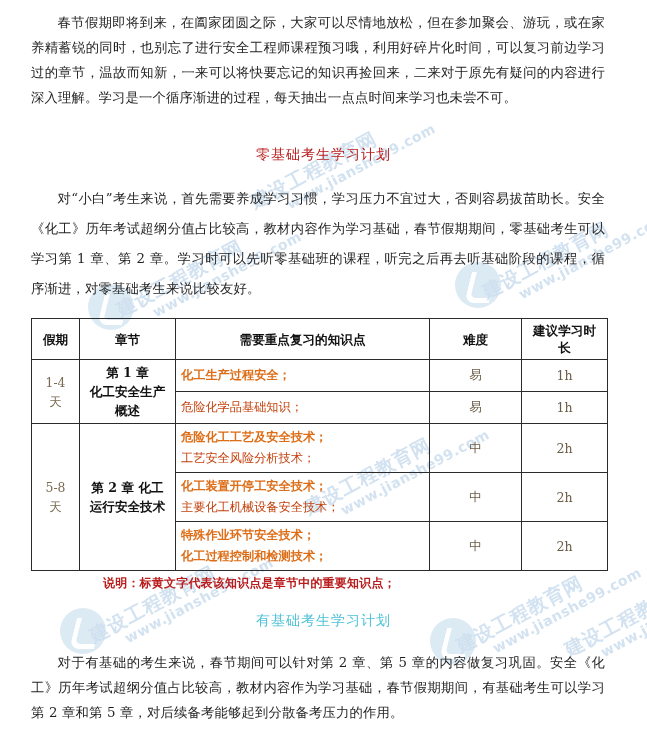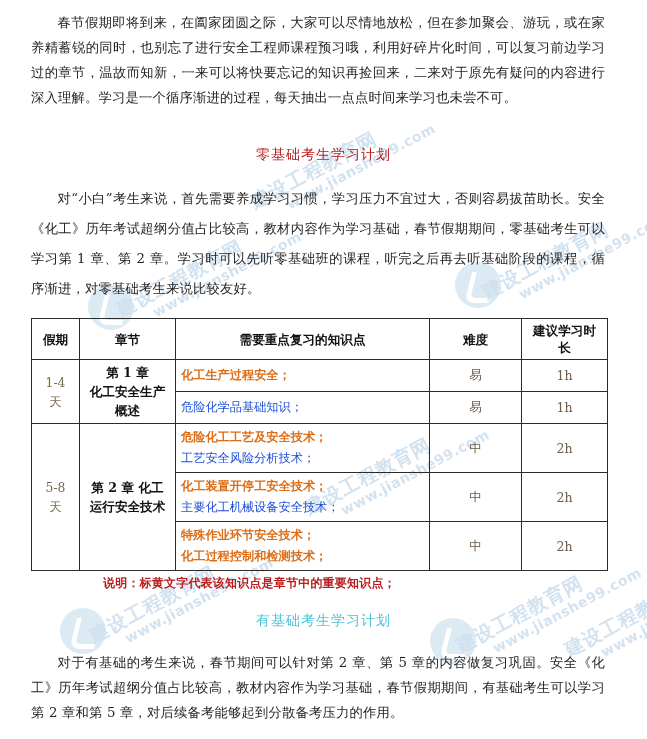--- a/index.html
+++ b/index.html
@@ -138,21 +138,21 @@
     text-align: center;
     color: #6b5c46;
     font-size: 12.6px;
   }
   .kp-hi {
     color: #dd6d17;
     font-weight: 700;
     display: block;
   }
   .kp-nm {
-    color: #1d4ed8;
+    color: #c2410c;
     font-weight: 400;
     display: block;
   }
 
   .note {
     margin: 0;
     padding: 4px 31px 0 103px;
     color: #b91c1c;
     font-weight: 700;
     font-size: 12px;

